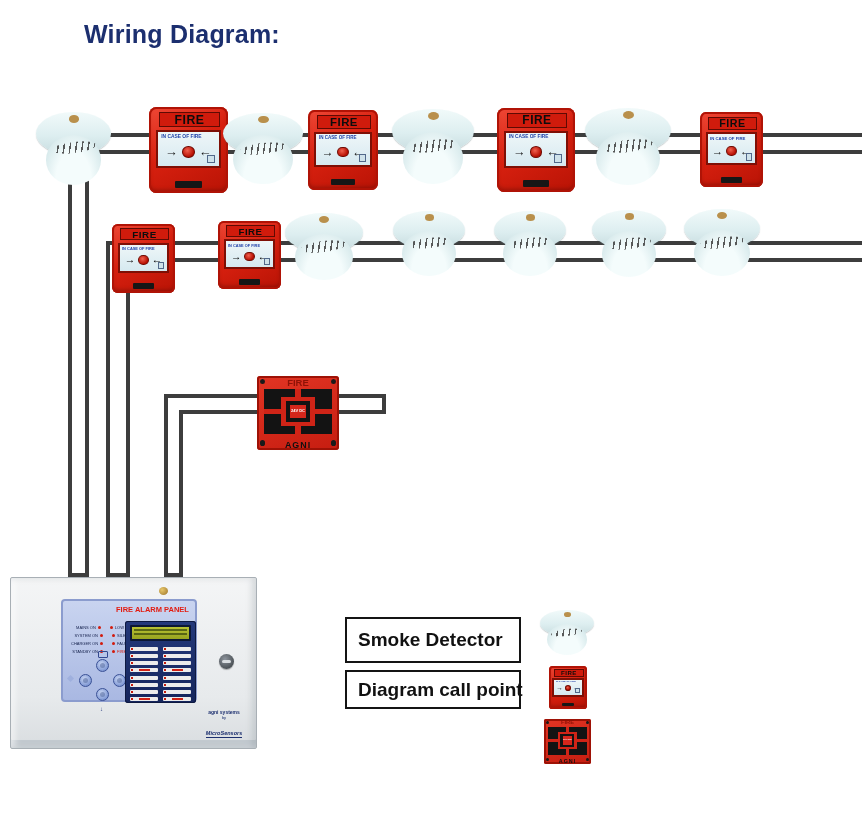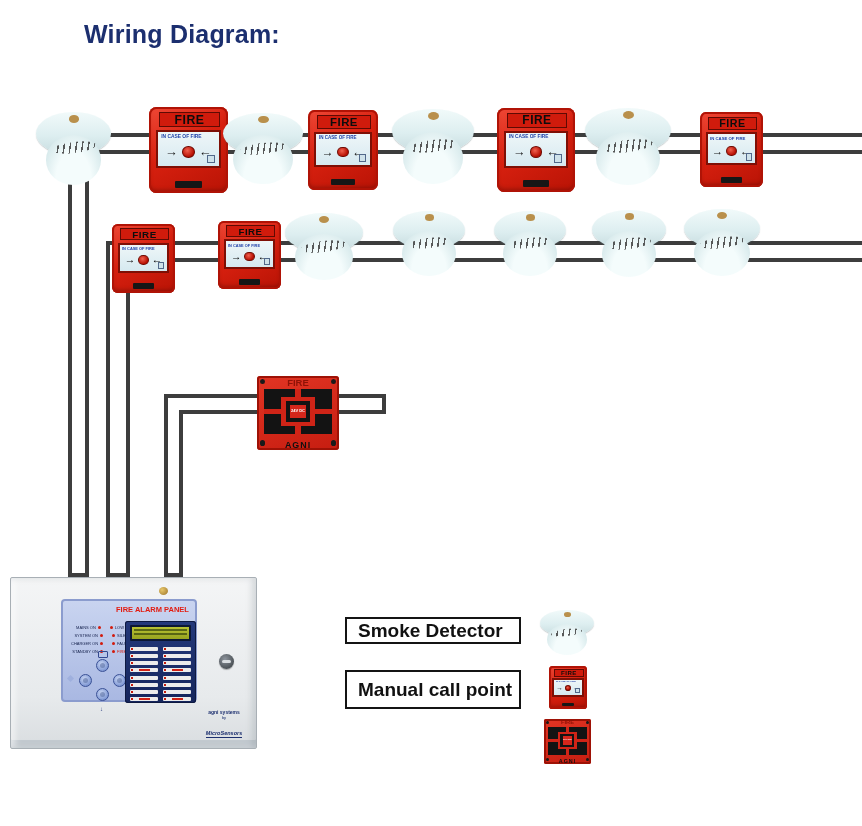--- a/index.html
+++ b/index.html
@@ -99,21 +99,21 @@
   .panel-lock::after{content:"";position:absolute;left:3px;top:6px;width:9px;height:3px;border-radius:2px;background:#d9dde0;}
   .panel-logo{position:absolute;left:186px;top:131px;width:54px;text-align:center;color:#1c2f6f;line-height:1.25;}
   .logo1{font-size:5px;font-weight:700;}
   .logo2{font-size:4px;}
   .logo3{font-size:5.5px;font-weight:700;font-style:italic;display:inline-block;border-bottom:1px solid #1c2f6f;}
 
   
   .legend-box{position:absolute;background:#fff;border:2px solid #141414;display:flex;align-items:center;box-sizing:border-box;}
   .legend-label{font-weight:700;font-size:19px;color:#111;padding-left:11px;white-space:nowrap;}
   .legend-icon{position:absolute;}
-  .lb1{left:345px;top:617px;width:176px;height:27px;}
+  .lb1{left:345px;top:617px;width:176px;height:46px;}
   .lb2{left:345px;top:670px;width:176px;height:39px;}
   .lb3{left:345px;top:727px;width:176px;height:37px;}
   .li1{left:540px;top:610px;width:54px;height:47px;}
   .li2{left:549px;top:666px;width:38px;height:43px;}
   .li3{left:544px;top:719px;width:47px;height:45px;}
 </style>
 </head>
 <body>
 
 <div class="canvas">
@@ -379,21 +379,21 @@
   <div class="legend-icon li1">
       <div class="sd" style="left: 0px; top: 0px; width: 54px; height: 47px;">
         <div class="sd-base"></div>
         <div class="sd-dot"></div>
         <div class="sd-dome"></div>
         <div class="sd-vent"></div>
       </div>
     </div>
 
   <div class="legend-box lb2">
-    <span class="legend-label">Manual call point</span>
+    <span class="legend-label">Diagram call point</span>
   </div>
   <div class="legend-icon li2">
       <div class="mcp" style="left: 0px; top: 0px; width: 38px; height: 43px; font-size: 6.45px;">
         <div class="mcp-band">FIRE</div>
         <div class="mcp-screen">
           <div class="mcp-screen-line">IN CASE OF FIRE</div>
           <div class="mcp-arrows">
             <span class="mcp-arrow">→</span>
             <div class="mcp-dotbtn"></div>
             <span class="mcp-arrow">←</span>

